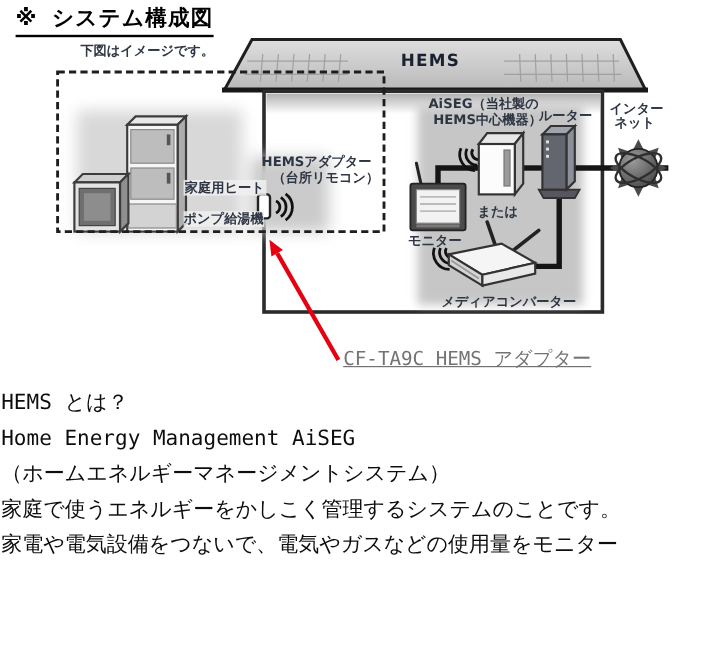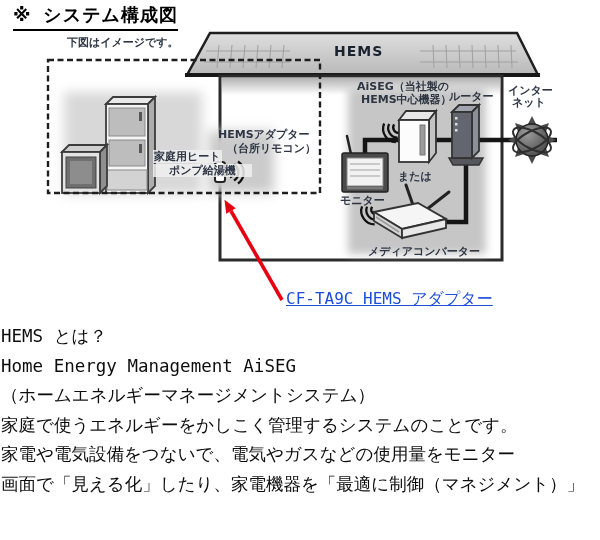--- a/index.html
+++ b/index.html
@@ -20,25 +20,25 @@
   .aiseg-l2{left:361px;top:93px;}
   .router-l{left:449px;top:90px;}
   .inet-l1{left:508px;top:84px;}
   .inet-l2{left:512px;top:96px;}
   .adapter-l1{left:218px;top:128px;}
   .adapter-l2{left:227px;top:142px;}
   .monitor-l{left:340px;top:194px;}
   .or-l{left:398px;top:170px;}
   .mediaconv-l{left:368px;top:245px;}
   .hp-l1{left:153px;top:150px;background:rgba(240,240,240,0.85);padding:0 1px;}
-  .hp-l2{left:153px;top:164px;background:rgba(240,240,240,0.85);padding:0 16px;}
+  .hp-l2{left:153px;top:176px;background:rgba(240,240,240,0.85);padding:0 0;}
 
   .caption{left:40px;top:199px;font-size:12px;font-weight:700;color:#1c1c1c;white-space:nowrap;}
 
-  .callout{left:286px;top:289px;font-size:16px;color:#1d4ed8;
+  .callout{left:286px;top:289px;font-size:16px;color:#737373;
            text-decoration:underline;white-space:nowrap;letter-spacing:0px;}
 
   .bodytext{left:1px;top:322px;width:476px;font-size:17.5px;line-height:29.6px;color:#0d0d0d;}
   .bodytext p{margin:0;white-space:nowrap;}
 </style>
 </head>
 <body>
 
 <div class="stage">
 
@@ -222,16 +222,15 @@
 
 
   <div class="abs callout gothic">CF-TA9C HEMS アダプター</div>
 
   <div class="abs bodytext gothic">
     <p>HEMS とは？</p>
     <p>Home Energy Management AiSEG</p>
     <p>（ホームエネルギーマネージメントシステム）</p>
     <p>家庭で使うエネルギーをかしこく管理するシステムのことです。</p>
     <p>家電や電気設備をつないで、電気やガスなどの使用量をモニター</p>
-    <p>画面で「見える化」したり、家電機器を「最適に制御（マネジメント）」</p>
   </div>
 
 </div>
 
 </body></html>

